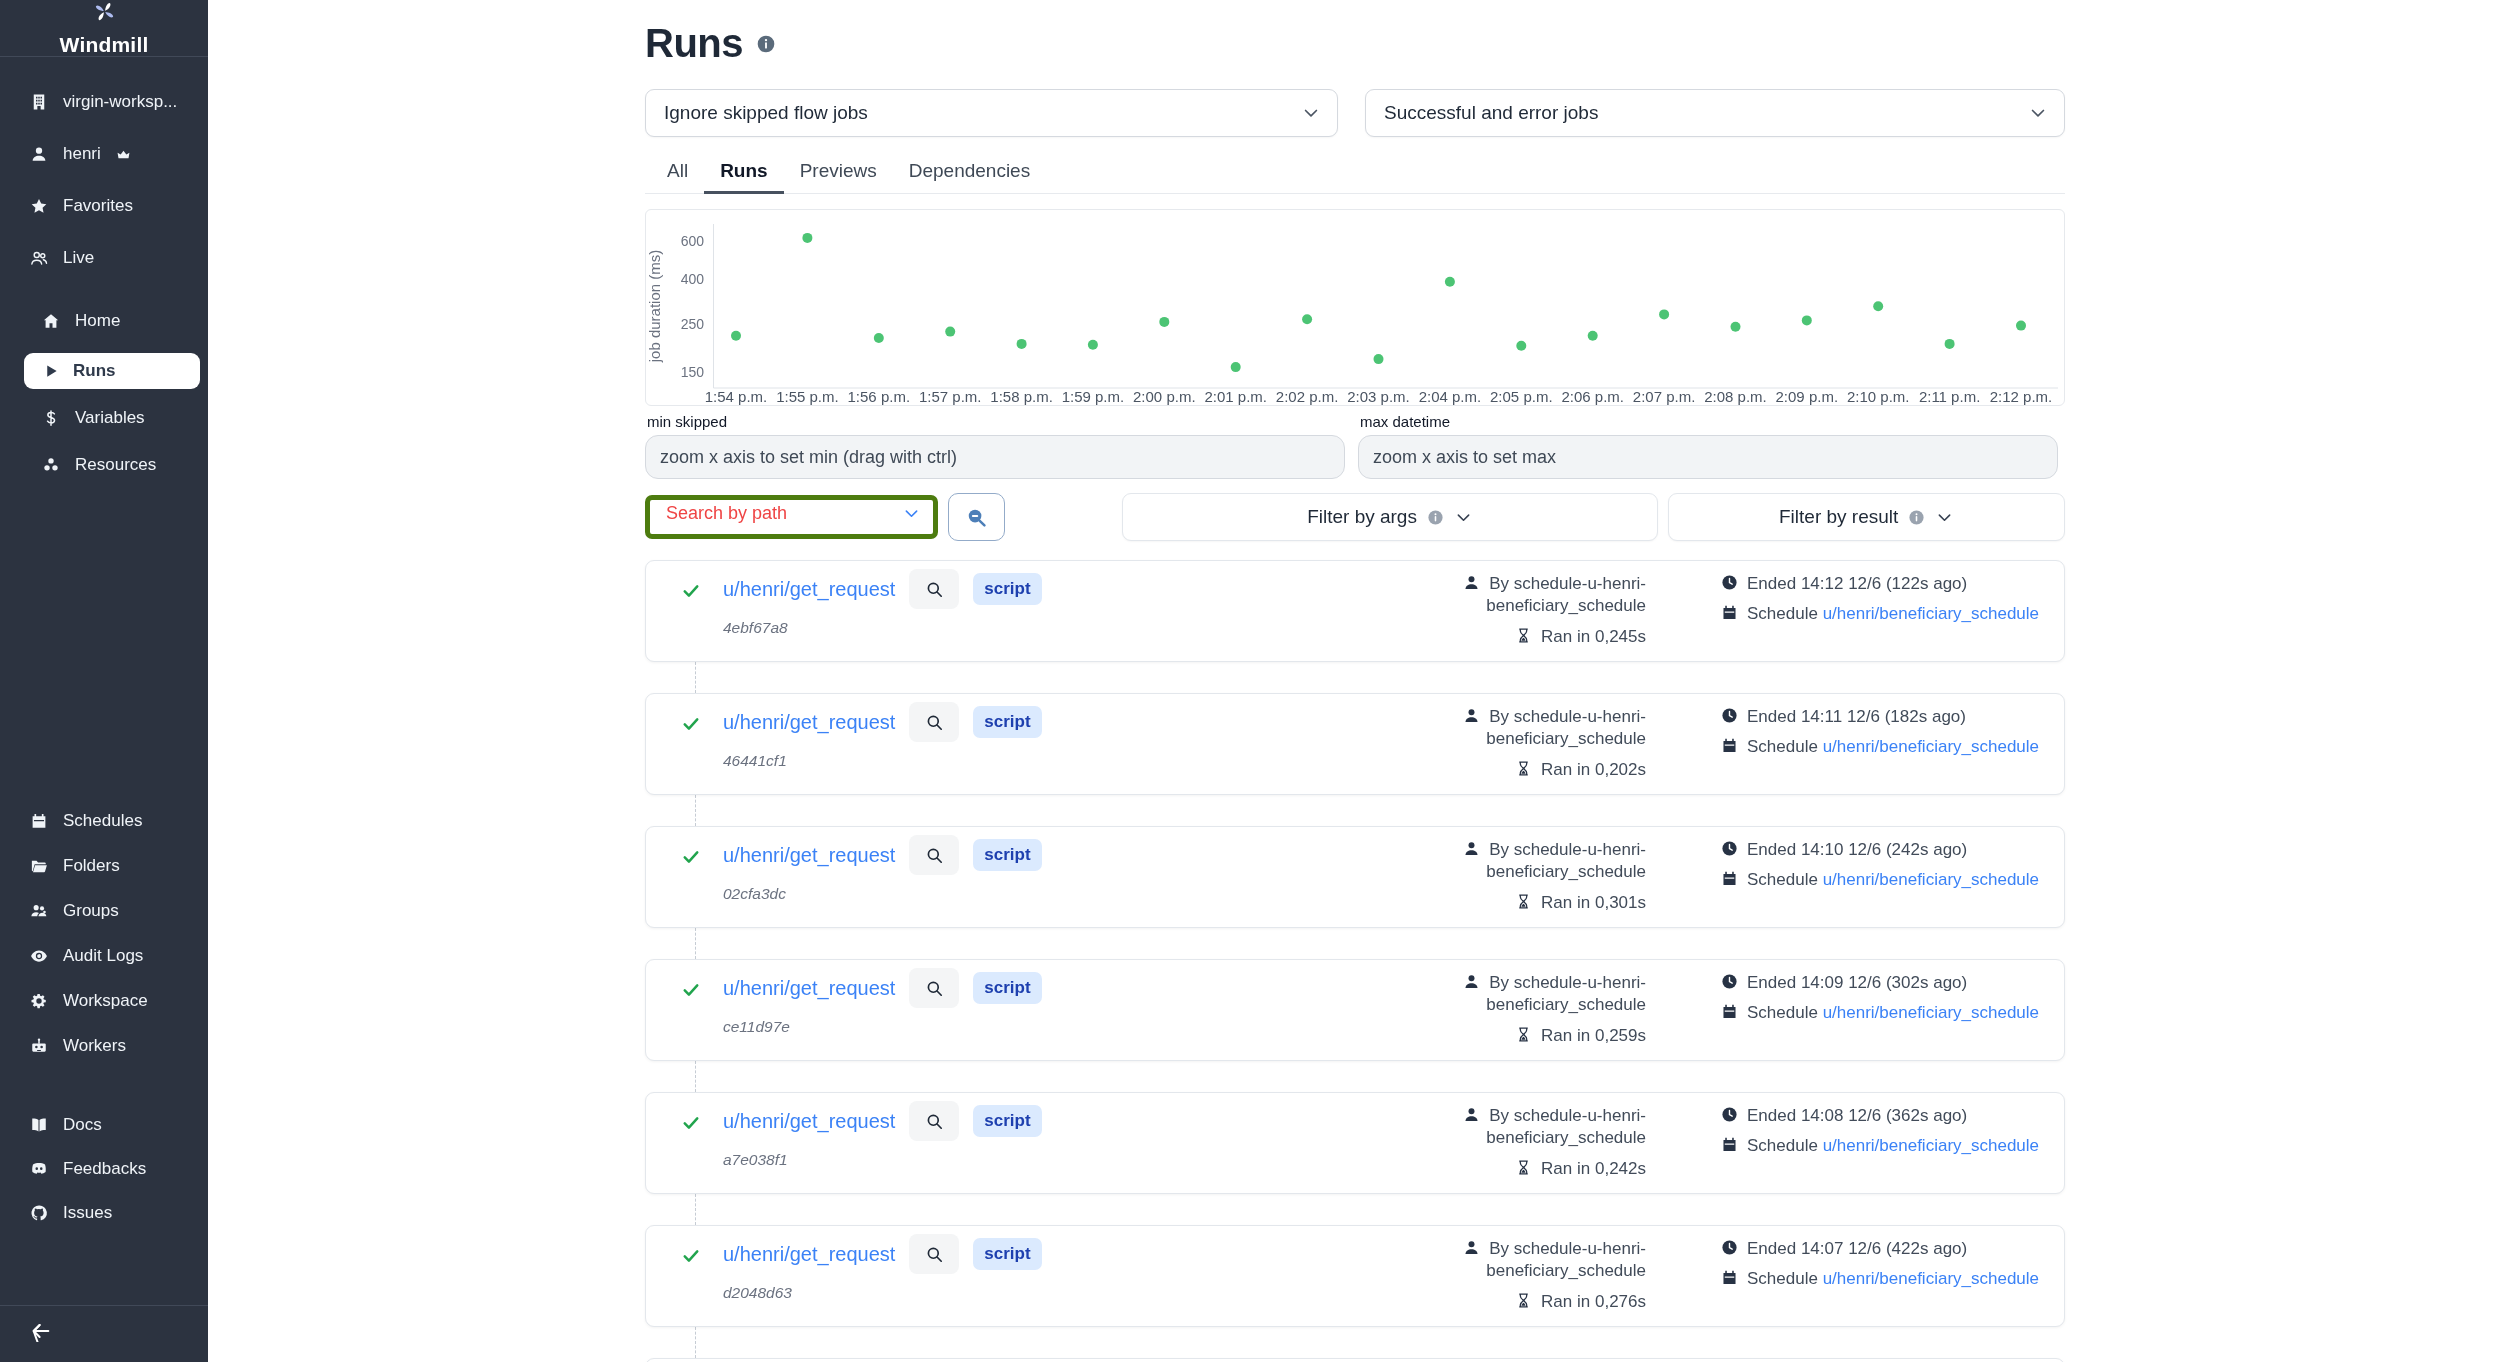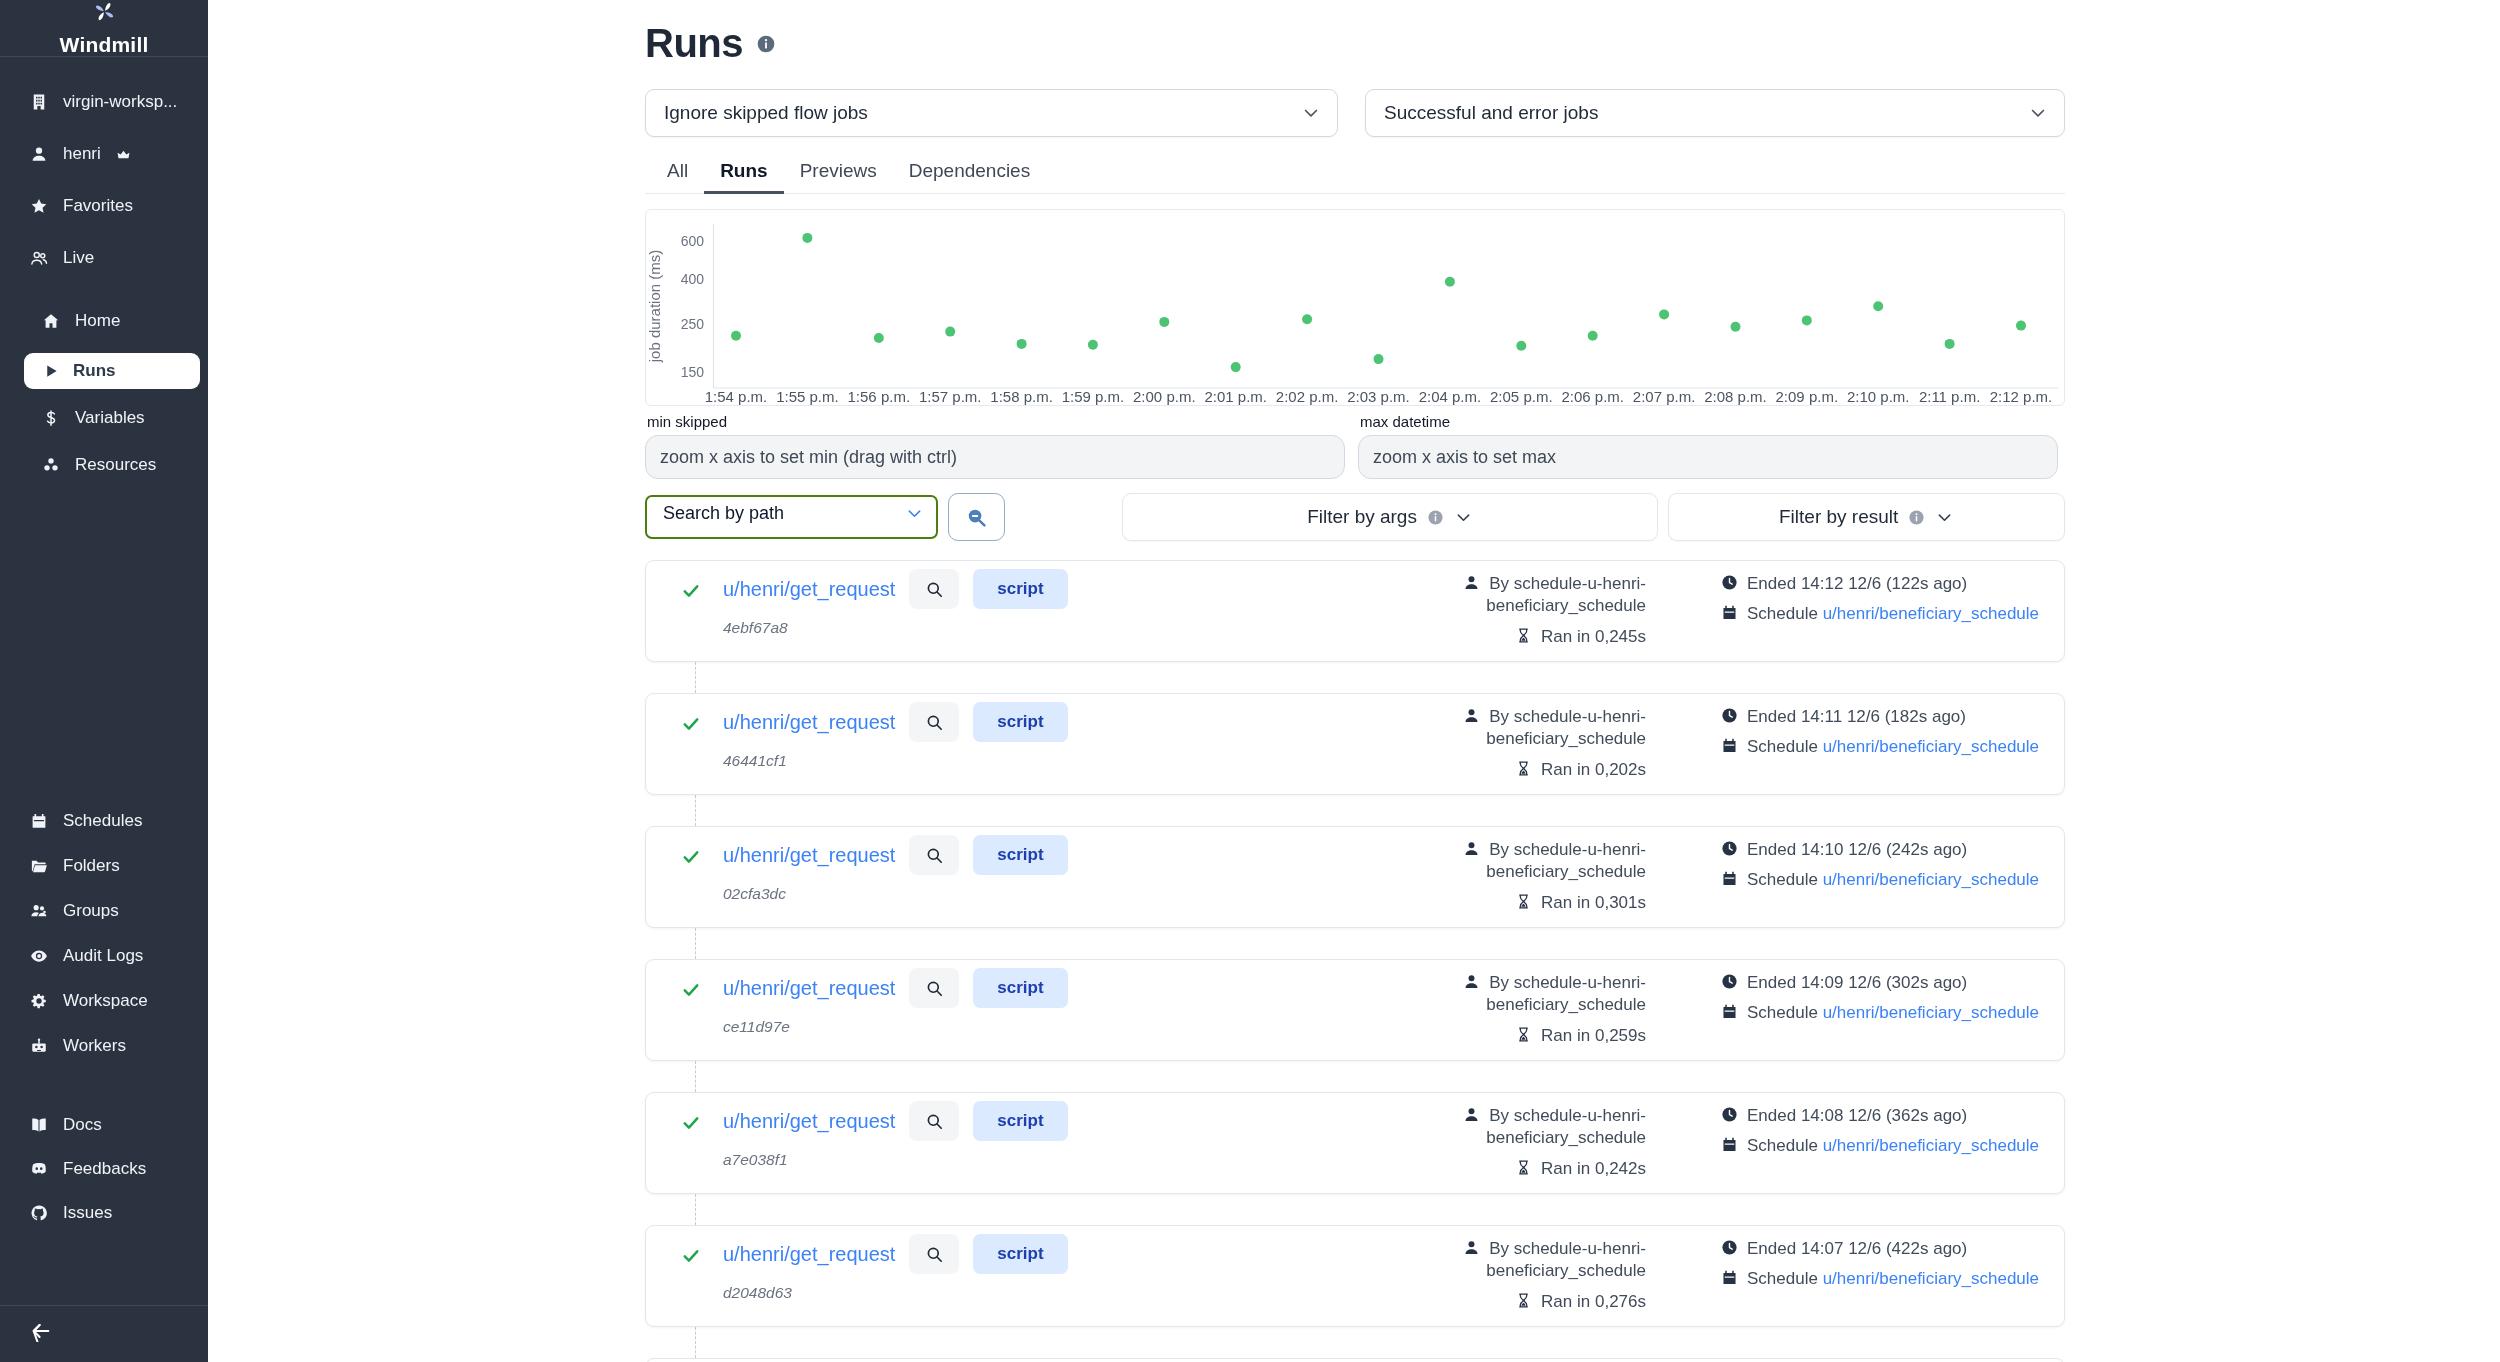--- a/index.html
+++ b/index.html
@@ -55,42 +55,42 @@
   .chart-box svg text { font-family:"Liberation Sans", sans-serif; }
 
   .dt-row { margin-top:7px; display:flex; gap:13px; }
   .dt-col { width:700px; }
   .dt-label { font-size:15px; color:#111827; margin:0 0 5px 2px; }
   .dt-input { width:100%; height:44px; background:#f2f4f6; border:1px solid #d5d9df; border-radius:13px;
               padding:0 14px; font-size:18px; color:#3f4956; font-family:inherit; outline:none; }
   .dt-input::placeholder { color:#3f4956; opacity:1; }
 
   .search-row { margin-top:14px; display:flex; align-items:center; }
-  .path-select { width:293px; height:44px; border:2px solid #4d7c0f; border-radius:7px; background:#fff;
+  .path-select { width:293px; height:44px; border:5px solid #4d7c0f; border-radius:7px; background:#fff;
                  display:flex; align-items:center; justify-content:space-between; padding:0 12px 8px 16px;
-                 font-size:18px; color:#0f172a; cursor:pointer; }
+                 font-size:18px; color:#ef4444; cursor:pointer; }
   .path-select .icn { color:#3b82f6; }
   .search-btn { margin-left:10px; width:57px; height:48px; border:1.5px solid #93abc9; border-radius:10px; background:#fff;
                 display:flex; align-items:center; justify-content:center; color:#4d7fb8; cursor:pointer; }
   .filter-btn { height:48px; border:1px solid #e3e7ec; border-radius:9px; background:#fff;
                 display:flex; align-items:center; justify-content:center; gap:10px; font-size:19px; color:#1f2937;
                 box-shadow:0 1px 2px rgba(0,0,0,.04); cursor:pointer; font-family:inherit; }
   .fb-args { width:537px; margin-left:117px; } .fb-result { width:397px; margin-left:10px; }
   .filter-btn .inf { color:#9aa3af; } .filter-btn .chv { color:#374151; }
 
   .runs-list { margin-top:19px; }
   .run-card { position:relative; width:1420px; height:102px; border:1px solid #e3e7ec; border-radius:9px;
               background:#fff; box-shadow:0 1px 3px rgba(0,0,0,.05); }
   .connector { height:31px; width:0; border-left:1px dashed #c6ccd4; margin-left:50px; }
   .rc-check { position:absolute; left:35px; top:20px; color:#21a44d; }
   .rc-line1 { position:absolute; left:77px; top:8px; height:40px; display:flex; align-items:center; gap:14px; }
   .rc-path { font-size:20px; color:#3b82f6; text-decoration:none; cursor:pointer; }
   .rc-chip { width:50px; height:40px; background:#f4f5f6; border-radius:8px; display:flex; align-items:center;
              justify-content:center; color:#1f2937; cursor:pointer; border:none; }
-  .rc-badge { height:40px; padding:0 24px; background:#dbeafe; border-radius:7px; display:flex; align-items:center;
+  .rc-badge { height:32px; padding:0 11px; background:#dbeafe; border-radius:7px; display:flex; align-items:center;
               font-size:17px; font-weight:700; color:#1e40af; }
   .rc-hash { position:absolute; left:77px; top:58px; font-size:15.5px; font-style:italic; color:#6b7280; }
   .rc-mid { position:absolute; left:738px; top:12px; width:262px; font-size:17px; color:#414b59; line-height:22px;text-align:right; }
   .rc-right { position:absolute; left:1075px; top:12px; width:345px; font-size:17px; color:#414b59; line-height:22px; }
   .meta-line .icn { width:17px; height:17px; color:#273244; margin-right:9px; vertical-align:-2px; display:inline-block; }
   .rc-ran { margin-top:9px; } .rc-sched { margin-top:8px; }
   .sched-link { color:#3b82f6; text-decoration:none; cursor:pointer; }
 </style>
 </head>
 <body>

